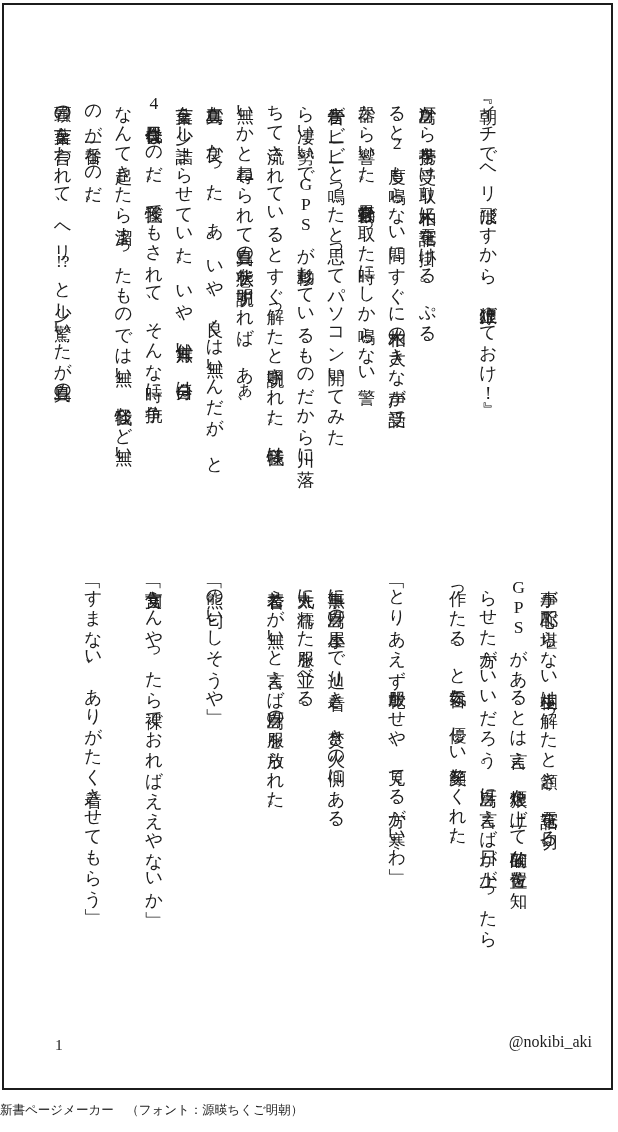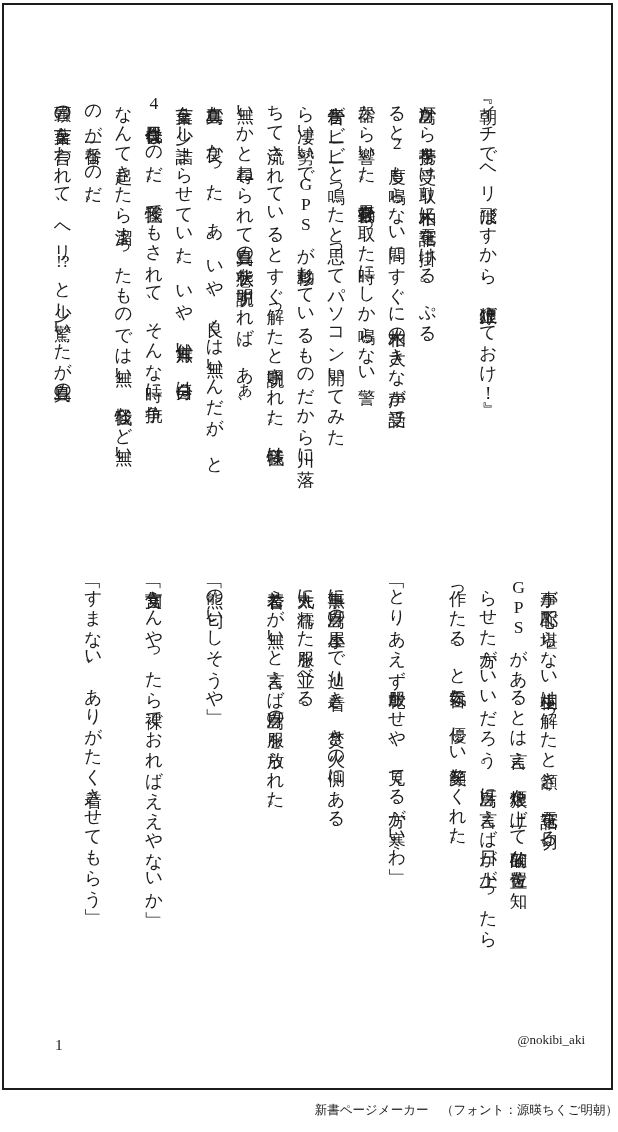--- a/index.html
+++ b/index.html
@@ -26,25 +26,25 @@
     margin:0;padding:0;
   }
   .tcy{
     text-combine-upright:all;-webkit-text-combine:horizontal;
     text-orientation:mixed;
   }
   .page-number{
     position:absolute;left:55px;top:1036px;font-size:15.5px;line-height:1.2;
   }
   .author-handle{
-    position:absolute;right:33px;top:1032px;font-size:13px;line-height:1.2;
+    position:absolute;right:26px;top:1032px;font-size:16px;line-height:1.2;
   }
   .footer-caption{
     position:absolute;left:0;top:1102px;width:618px;
-    text-align:right;font-size:12.5px;line-height:1.4;color:#1c1c1c;
+    text-align:left;font-size:12.5px;line-height:1.4;color:#1c1c1c;
   }
 </style>
 </head>
 <body>
 
 <div class="frame"></div>
 
 <div id="top-dan" class="dan">
     <div class="line">&nbsp;</div>
     <div class="line">&nbsp;</div>

